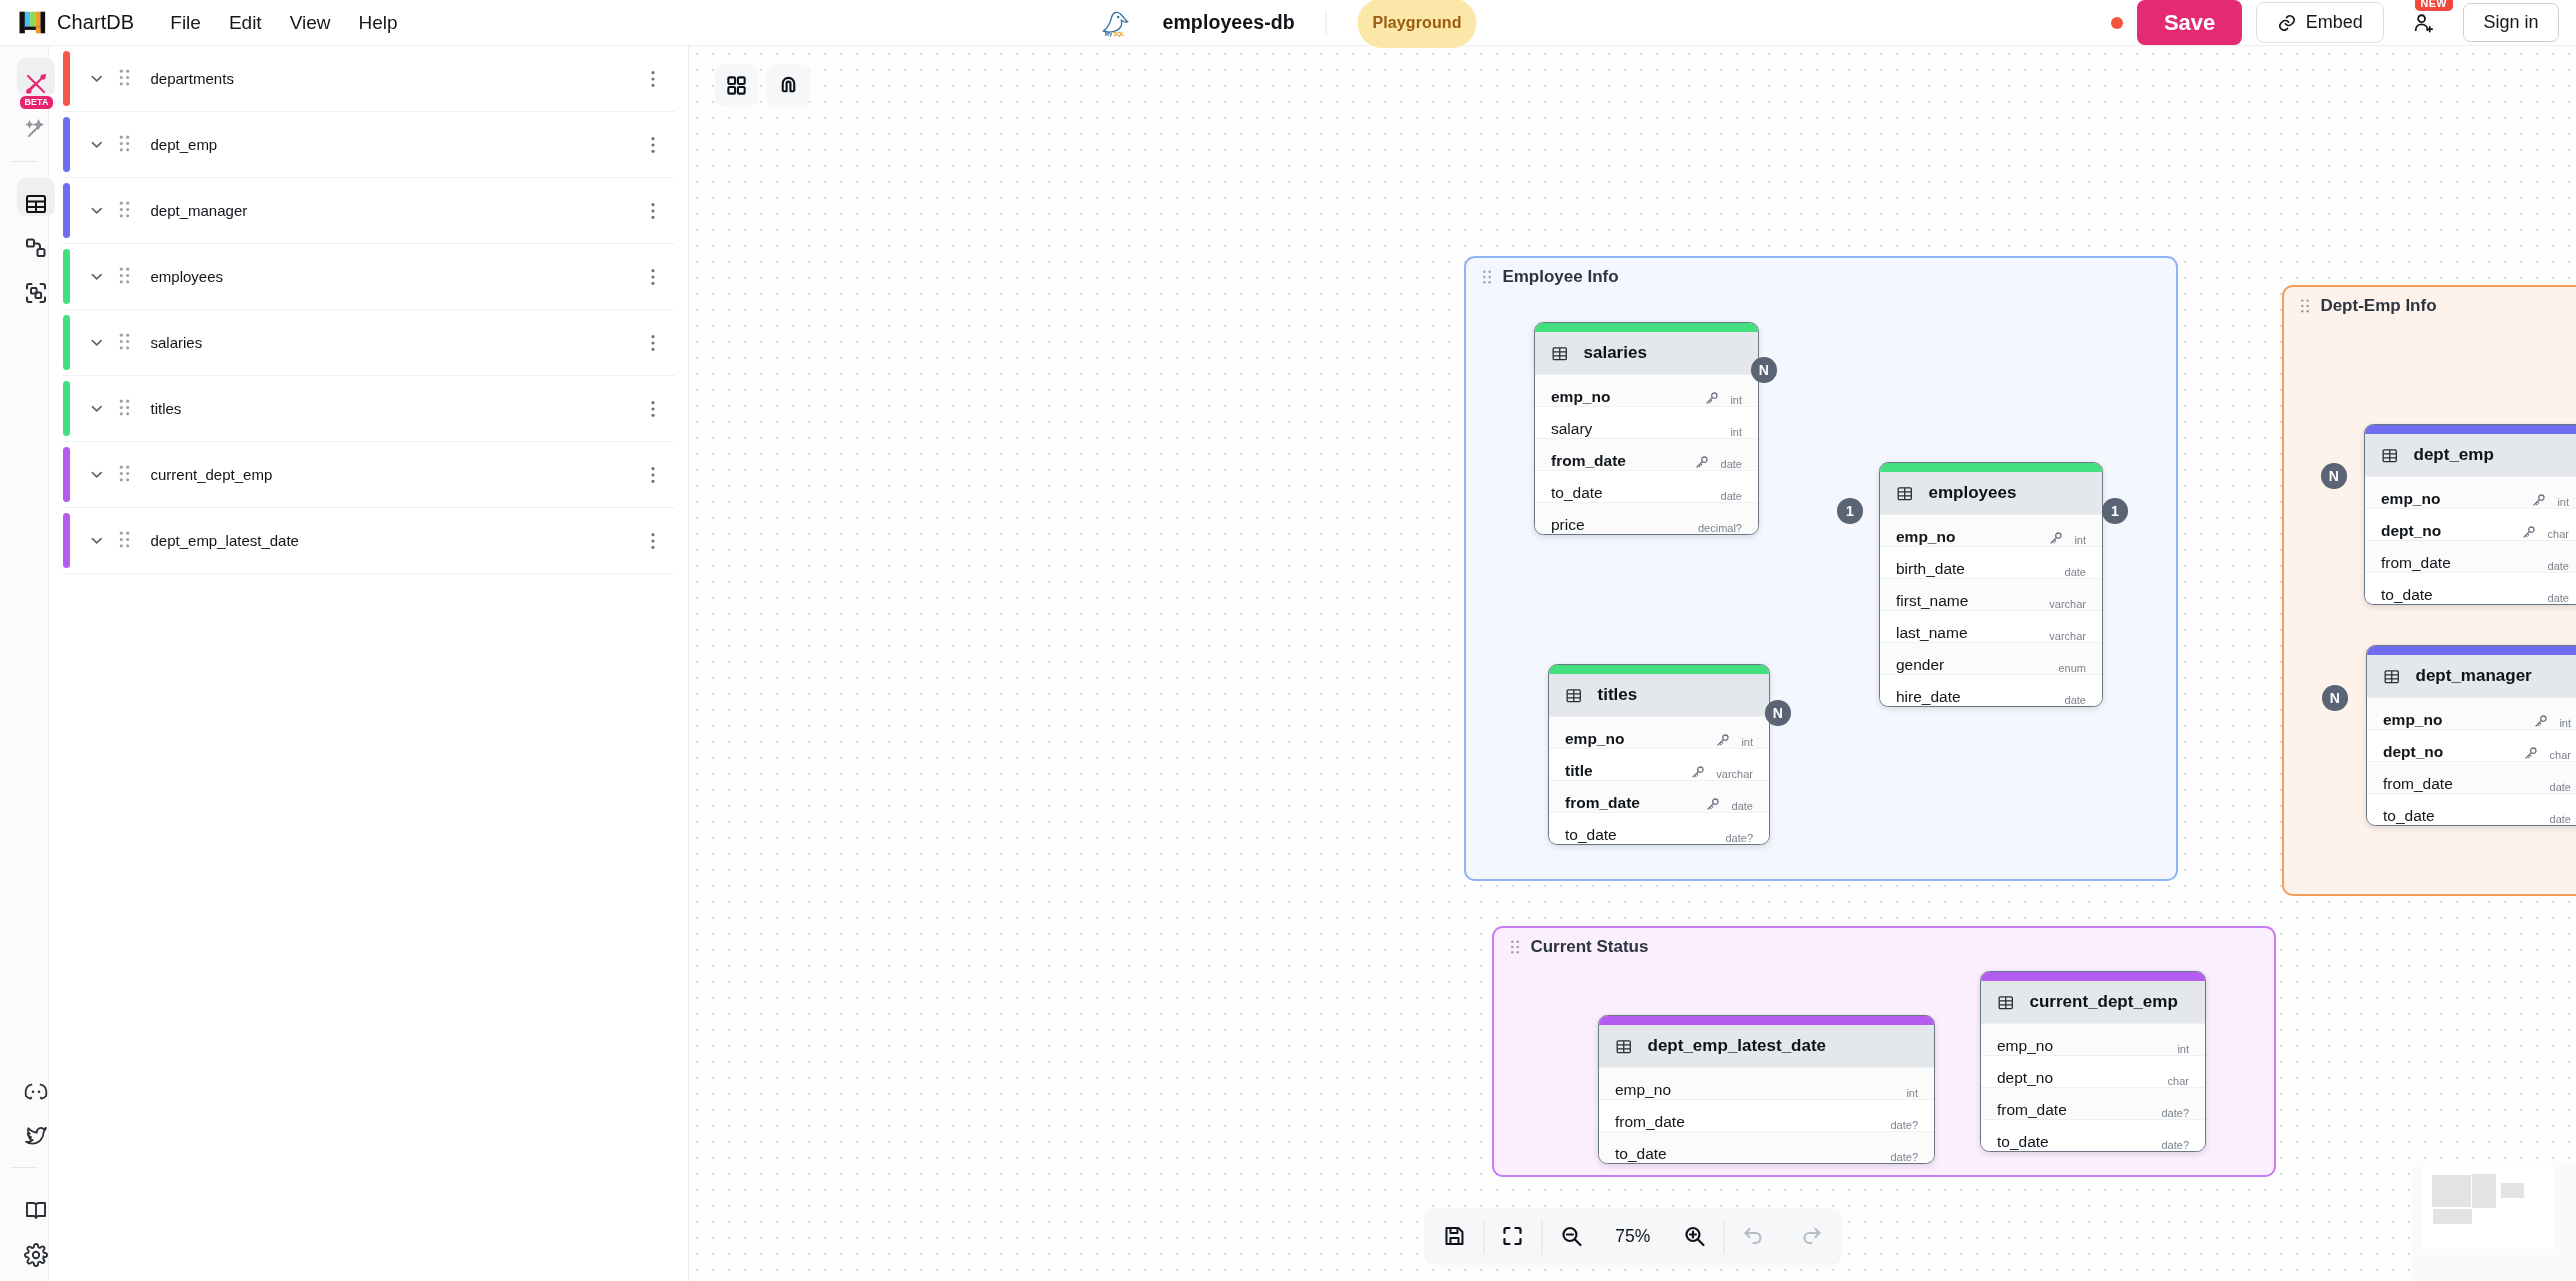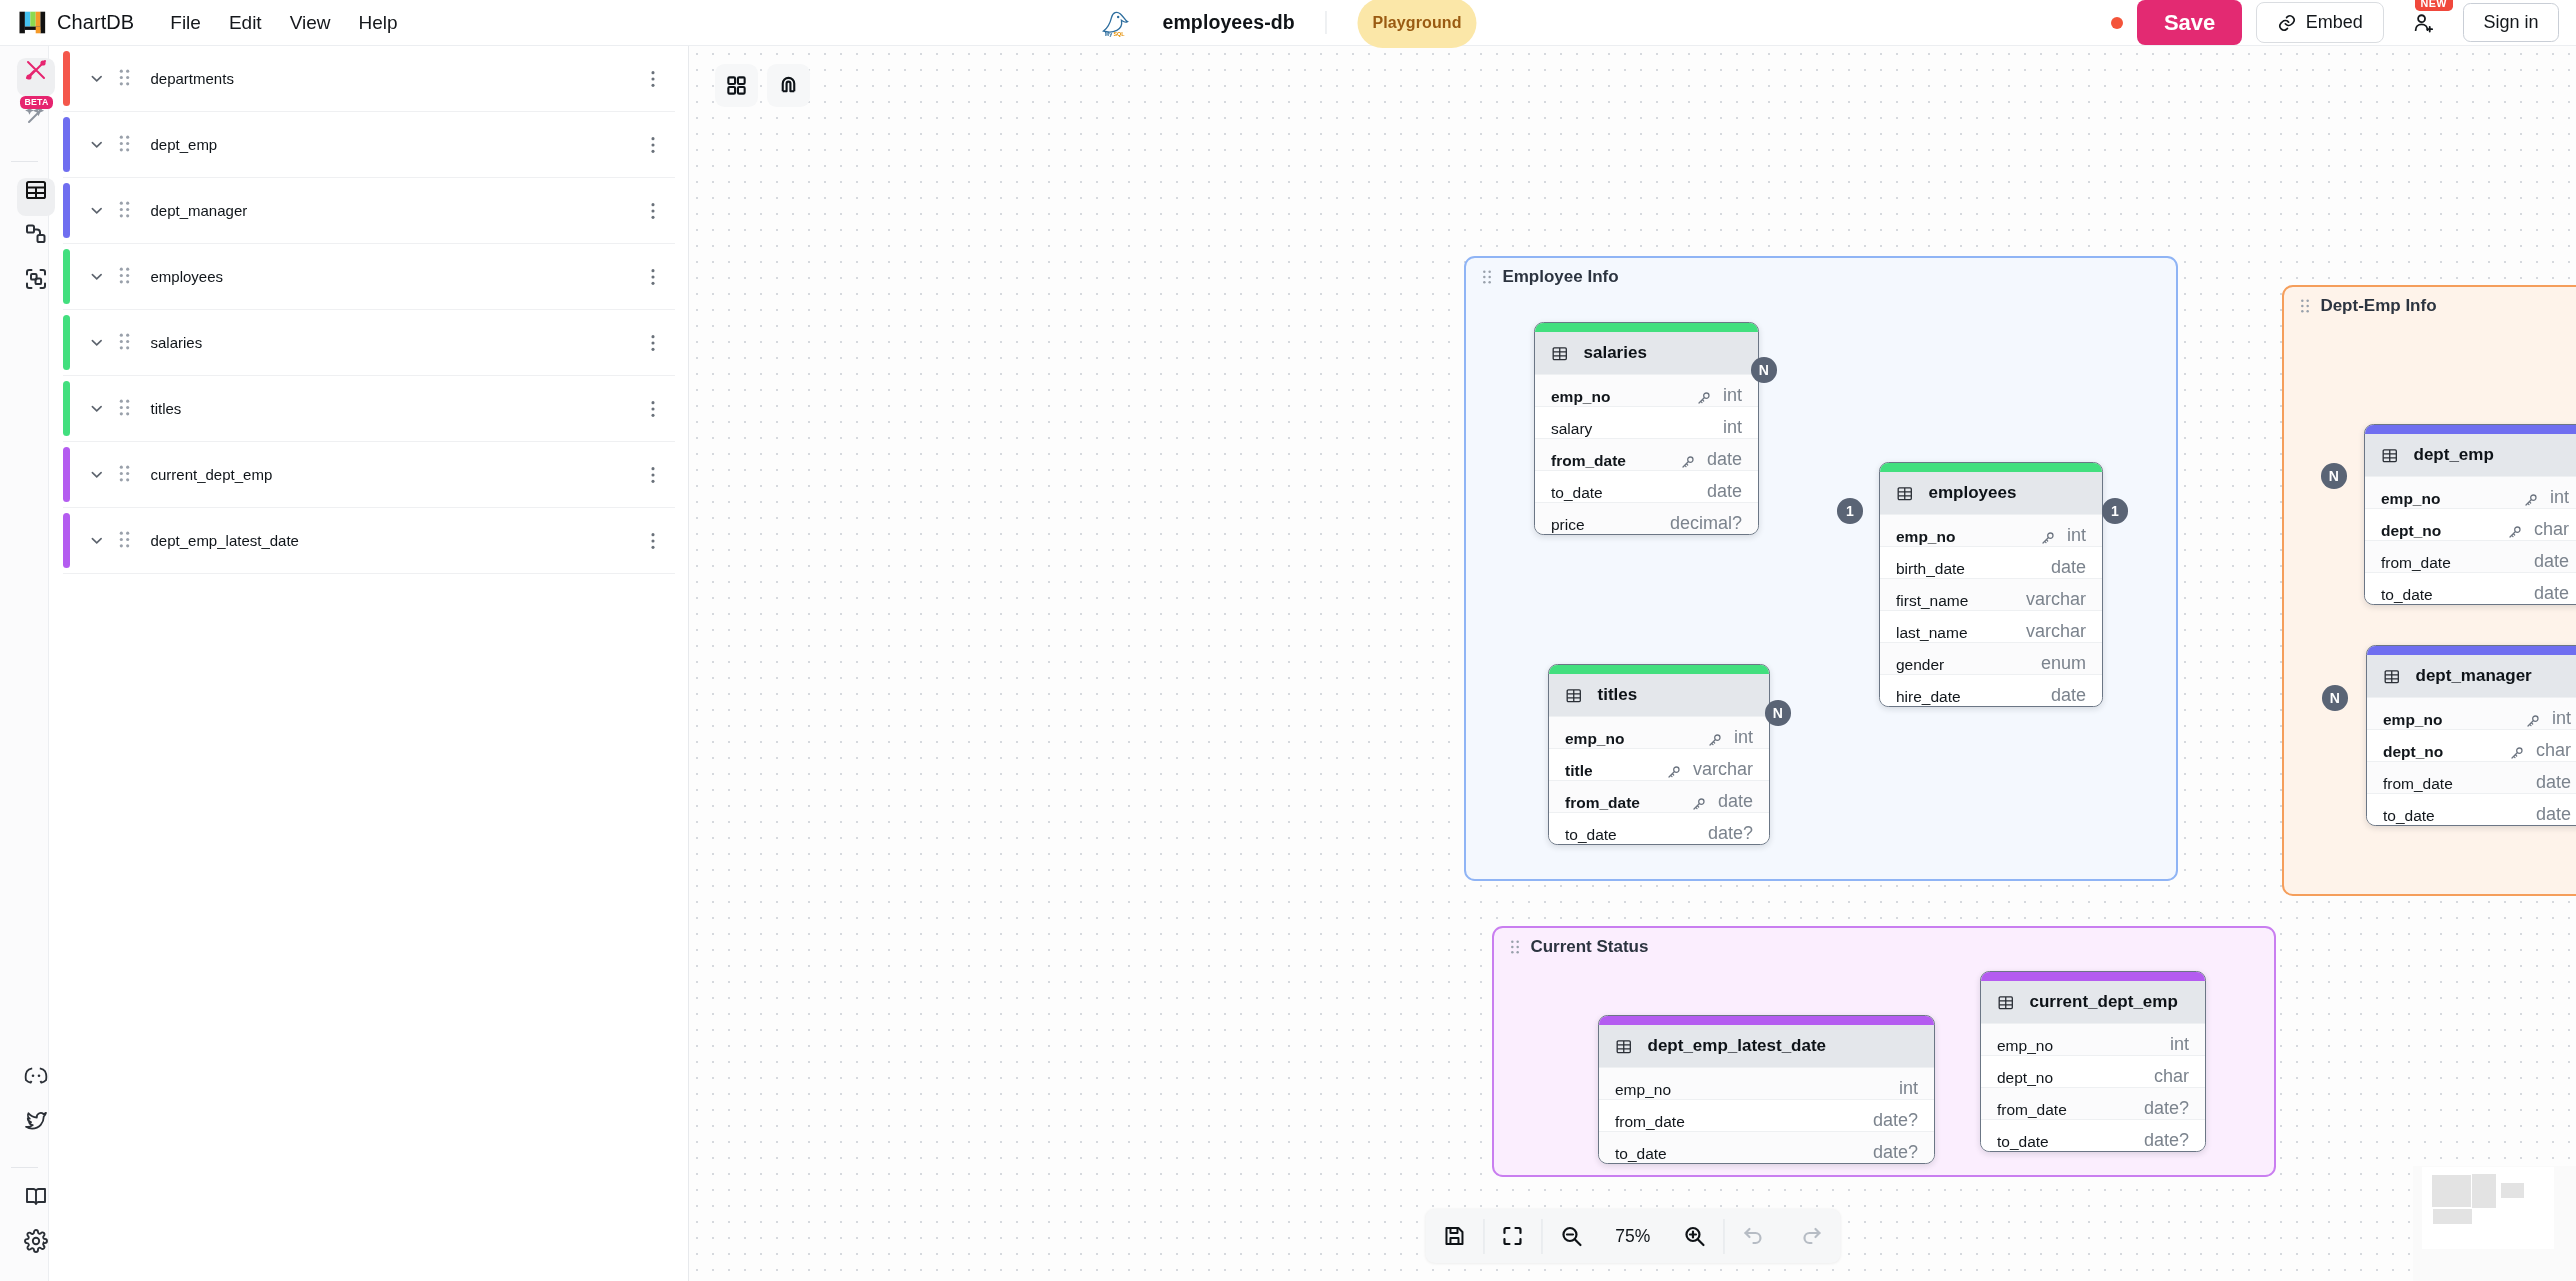--- a/index.html
+++ b/index.html
@@ -64,21 +64,21 @@
   
   .body { flex: 1; display: flex; min-height: 0; position: relative; }
 
   
   .rail {
     width: 49px; flex: 0 0 49px; background: #fbfbfc; border-right: 0.7px solid #eceef1;
     display: flex; flex-direction: column; align-items: center; padding-top: 12px; gap: 2.7px;
     position: relative; z-index: 30;
   }
   .rail-btn {
-    width: 38px; height: 38px; border-radius: 8.8px; display: flex; align-items: flex-start;
+    width: 38px; height: 38px; border-radius: 8.8px; display: flex; align-items: flex-end;
     justify-content: center; cursor: pointer; position: relative; margin-bottom: 4px; margin-left: 24px;
   }
   .rail-btn.active { background: #eeeff1; }
   .rail-sep { width: 27px; height: 0.7px; background: #e4e6ea; margin: 13.5px 0; }
   .rail-spacer { flex: 1; }
   .rail-beta {
     position: absolute; top: -6.7px; left: 2.7px; background: #e6246f; color: #fff;
     font-size: 8.8px; font-weight: 700; border-radius: 5.4px; padding: 1.3px 4.7px; letter-spacing: 0.2px;
   }
 
@@ -143,21 +143,21 @@
     height: 42px; background: #e4e7eb; display: flex; align-items: center; gap: 15px; padding: 0 16px;
   }
   .node-title { font-size: 17px; font-weight: 700; color: #0e1318; }
   .node-row {
     height: 32px; display: flex; align-items: flex-end; padding: 0 16px;
     border-top: 0.7px solid #eef0f2; font-size: 15.5px; color: #11161b; background: #fff;
   }
   .node-row:nth-child(odd) { background: #fbfbfc; }
   .nr-name { flex: 1; }
   .nr-name.pk { font-weight: 700; }
-  .nr-type { color: #7b838d; font-size: 18px; margin-left: 6.7px; }
+  .nr-type { color: #7b838d; font-size: 11px; margin-left: 6.7px; }
   .nr-key { color: #6d7581; margin-right: 4px; display: inline-flex; }
 
   
   .edges { position: absolute; inset: 0; z-index: 4; pointer-events: none; }
   .card-badge {
     position: absolute; width: 25.6px; height: 25.6px; border-radius: 50%; background: #5a6475;
     color: #fff; font-size: 14px; font-weight: 700; display: flex; align-items: center;
     justify-content: center; z-index: 7;
   }
 

